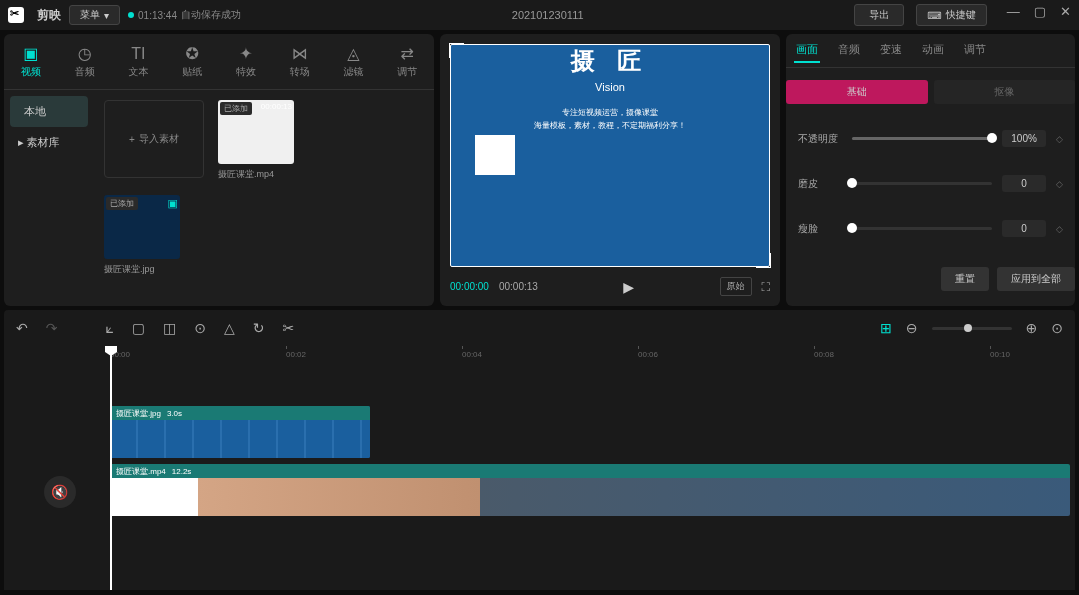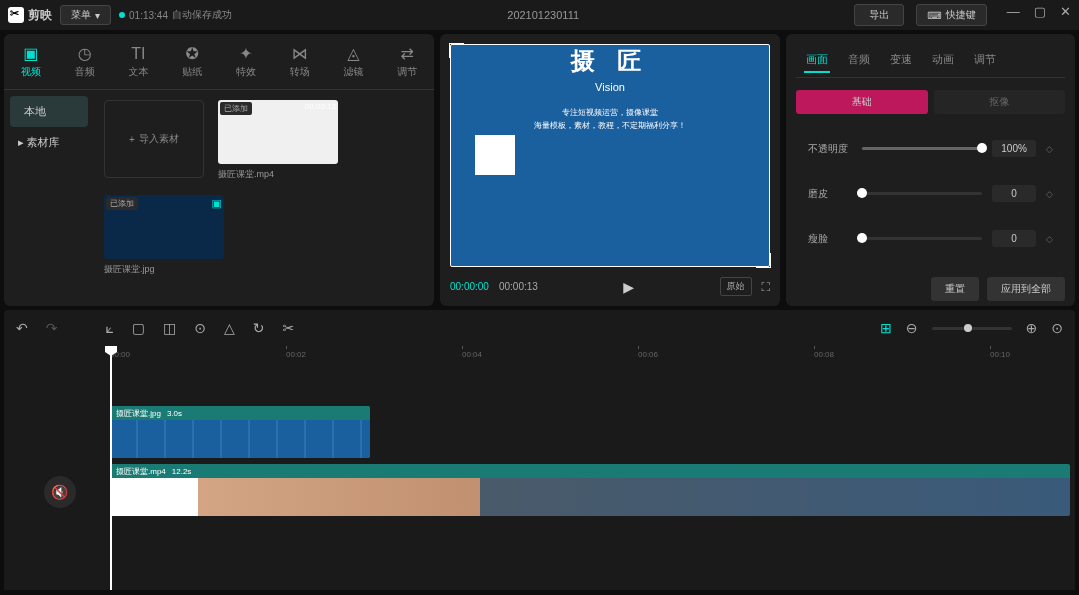--- a/index.html
+++ b/index.html
@@ -1,18 +1,18 @@
 <!DOCTYPE html>
 <html><head>
 <meta charset="utf-8">
 <style>
 *{margin:0;padding:0;box-sizing:border-box;font-family:"Microsoft YaHei",sans-serif}
 body{background:#0d0d0d;color:#ccc;width:1079px;height:595px;overflow:hidden;font-size:11px}
 .titlebar{height:30px;background:#1a1a1a;display:flex;align-items:center;padding:0 8px;gap:8px}
-.logo{display:flex;align-items:center;gap:4px;font-weight:bold;font-size:12px}
+.logo{display:flex;align-items:center;gap:13px;font-weight:bold;font-size:12px}
 .logo-icon{width:16px;height:16px;background:#fff;border-radius:3px;display:inline-block;position:relative}
 .logo-icon::after{content:"✂";color:#000;font-size:11px;position:absolute;top:0;left:2px}
 .menu-btn{background:#2a2a2a;border:1px solid #444;color:#ccc;padding:2px 10px;border-radius:3px;font-size:10px;display:flex;align-items:center;gap:4px}
 .autosave{color:#888;font-size:10px;display:flex;align-items:center;gap:4px}
 .dot-cyan{width:6px;height:6px;background:#00e0d0;border-radius:50%}
 .title-center{flex:1;text-align:center;color:#999;font-size:11px}
 .title-right{display:flex;gap:12px}
 .export-btn{background:#2a2a2a;border:1px solid #444;color:#ccc;padding:3px 14px;border-radius:3px;font-size:10px}
 .shortcut-btn{background:#2a2a2a;border:1px solid #444;color:#ccc;padding:3px 10px;border-radius:3px;font-size:10px;display:flex;align-items:center;gap:4px}
 .win-controls{display:flex;gap:14px;margin-left:8px}
@@ -24,42 +24,42 @@
 .mtab{flex:1;display:flex;flex-direction:column;align-items:center;justify-content:center;gap:2px;color:#888;cursor:pointer;font-size:10px}
 .mtab.active{color:#00e0d0}
 .mtab-icon{font-size:16px}
 .media-body{flex:1;display:flex}
 .media-side{width:90px;padding:6px 0}
 .side-item{padding:8px 14px;font-size:11px;color:#ccc;cursor:pointer}
 .side-item.active{background:#2a3a3a;border-radius:4px;margin:0 6px}
 .media-grid{flex:1;padding:10px;display:flex;flex-wrap:wrap;gap:14px;align-content:flex-start}
 .import-box{width:100px;height:78px;border:1px solid #333;border-radius:4px;display:flex;align-items:center;justify-content:center;gap:4px;color:#888;font-size:10px;cursor:pointer}
 .thumb{width:100px;display:flex;flex-direction:column;gap:4px}
-.thumb-img{width:120px;height:64px;background:#0a2847;border-radius:3px;position:relative;overflow:hidden}
+.thumb-img{width:76px;height:64px;background:#0a2847;border-radius:3px;position:relative;overflow:hidden}
 .thumb-img.vid{background:#f0f0f0}
 .thumb-badge{position:absolute;top:2px;left:2px;background:#2a2a2a;color:#aaa;font-size:8px;padding:1px 4px;border-radius:2px}
 .thumb-time{position:absolute;top:2px;right:2px;color:#fff;font-size:8px}
 .thumb-mark{position:absolute;top:2px;right:2px;color:#00e0d0;font-size:11px}
 .thumb-label{font-size:9px;color:#999}
 .preview-panel{width:340px;display:flex;flex-direction:column;padding:10px}
 .preview-area{flex:1;background:#1a5f9e;border:1px solid #fff;border-radius:2px;display:flex;flex-direction:column;align-items:center;gap:6px;position:relative}
 .preview-area::before,.preview-area::after{content:"";position:absolute;width:14px;height:14px;border:1.5px solid #fff}
 .preview-area::before{top:-2px;left:-2px;border-right:none;border-bottom:none}
 .preview-area::after{bottom:-2px;right:-2px;border-left:none;border-top:none}
 .preview-qr{width:40px;height:40px;background:#fff;position:absolute;left:24px;top:90px}
 .preview-title{color:#fff;font-size:24px;font-weight:bold;letter-spacing:8px}
 .preview-sub{color:#fff;font-size:11px;margin-top:-2px}
 .preview-lines{color:#fff;font-size:8px;text-align:center;line-height:1.6;margin-top:8px}
 .preview-controls{display:flex;align-items:center;gap:10px;padding-top:10px}
 .time-text{color:#00e0d0;font-size:10px}
 .time-text2{color:#aaa;font-size:10px}
 .play-btn{margin-left:auto;margin-right:auto;color:#ccc;font-size:14px}
 .ratio-btn{border:1px solid #444;padding:2px 6px;font-size:9px;color:#aaa;border-radius:2px}
 .fs-btn{color:#aaa;font-size:12px}
-.props-panel{flex:1;display:flex;flex-direction:column;padding:10px}
+.props-panel{flex:1;display:flex;flex-direction:column;}
 .props-tabs{display:flex;gap:16px;padding:4px 8px;border-bottom:1px solid #333}
 .ptab{color:#888;font-size:11px;padding:4px 2px;cursor:pointer}
 .ptab.active{color:#00e0d0;border-bottom:2px solid #00e0d0}
 .sub-tabs{display:flex;gap:6px;margin:12px 0}
 .stab{flex:1;background:#be185d;text-align:center;padding:5px 0;font-size:10px;color:#ccc;border-radius:3px;cursor:pointer}
 .stab.inactive{background:#252525;color:#666}
 .prop-row{display:flex;align-items:center;gap:10px;margin:14px 12px}
 .prop-label{width:44px;font-size:10px;color:#aaa}
 .slider{flex:1;height:3px;background:#333;border-radius:2px;position:relative}
 .slider-fill{position:absolute;height:100%;background:#666;border-radius:2px}

